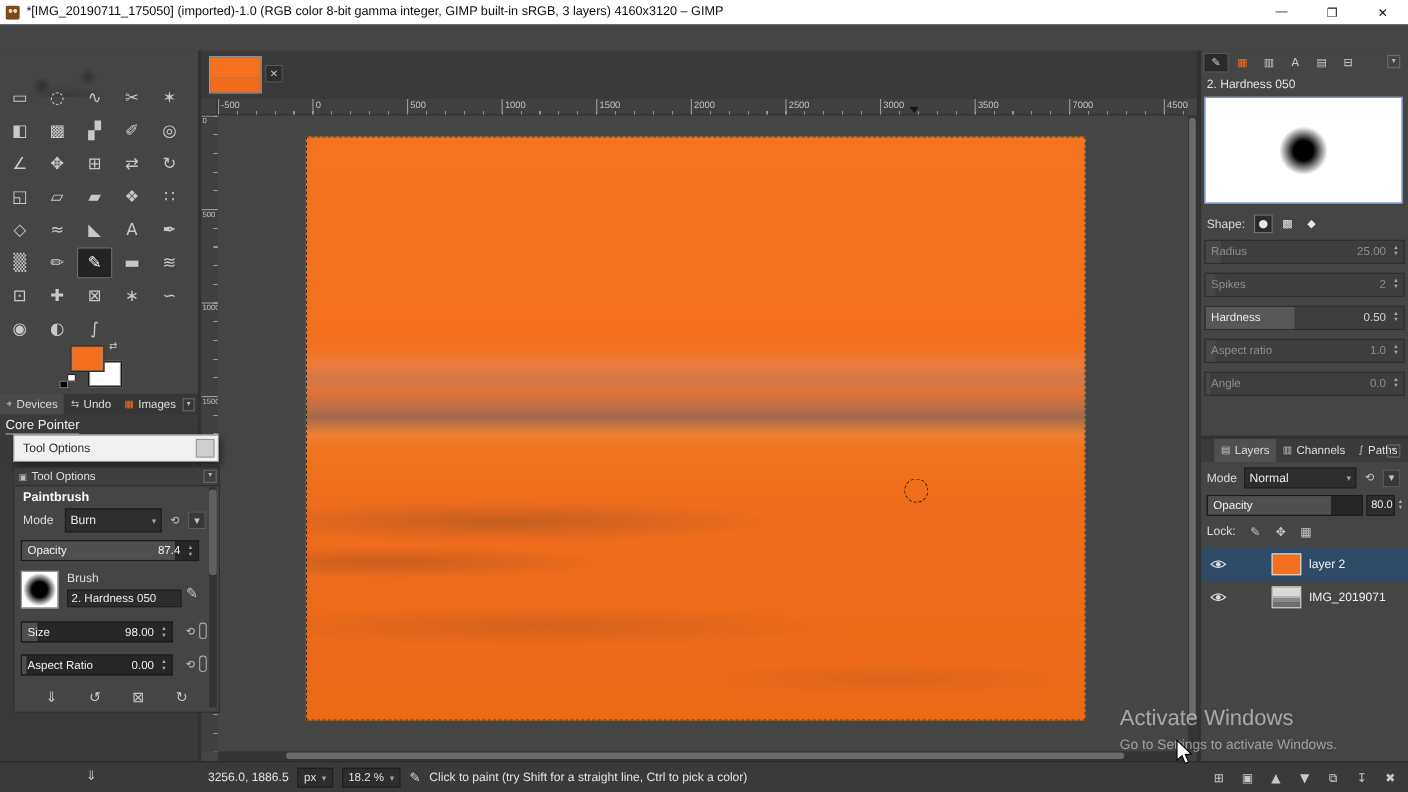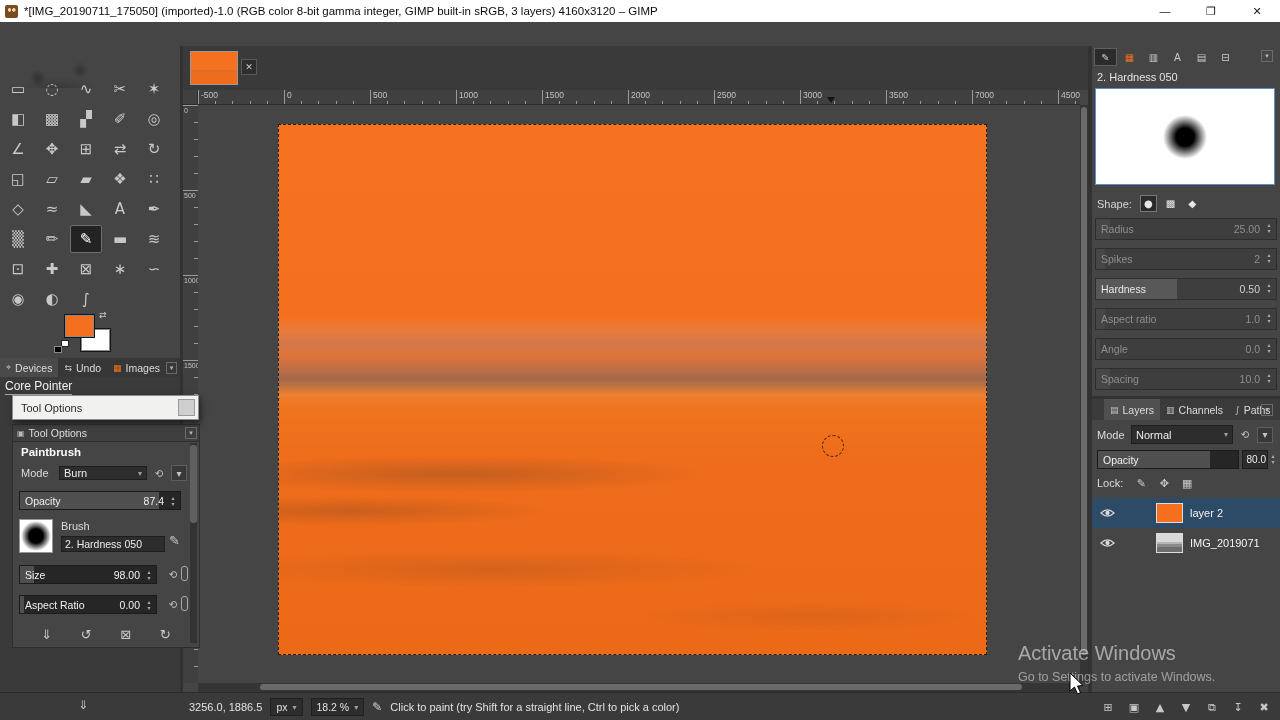--- a/index.html
+++ b/index.html
@@ -112,21 +112,21 @@
 #tool-options{position:absolute;left:12px;top:424px;width:188px;height:224px;background:#454545;border:1px solid #2f2f2f;z-index:30}
 #to-tab{position:absolute;left:0;top:0;width:186px;height:17px;background:#3f3f3f;border-bottom:1px solid #2d2d2d;
   display:flex;align-items:center;font-size:10.5px;color:#dedede;padding-left:4px;gap:4px}
 #to-tab .tabic{font-size:8px;color:#bbb}
 #to-tab .corner-btn{margin-right:2px}
 #to-scroll{position:absolute;left:177px;top:18px;width:7px;height:200px;background:#333}
 #to-scroll .thumb{position:absolute;left:0;top:2px;width:7px;height:78px;background:#606060;border-radius:3px}
 #to-title{position:absolute;left:8px;top:21px;font-size:11.5px;font-weight:bold;color:#fafafa}
 #to-mode-row{position:absolute;left:8px;top:39px;width:172px;height:18px;display:flex;align-items:center}
 #to-mode-label{font-size:11px;color:#dcdcdc;width:38px}
-#to-mode-combo{width:88px;height:14px;background:#2d2d2d;border:1px solid #1e1e1e;display:flex;align-items:center;padding:0 4px;font-size:11px;color:#ececec}
+#to-mode-combo{width:88px;height:22px;background:#2d2d2d;border:1px solid #1e1e1e;display:flex;align-items:center;padding:0 4px;font-size:11px;color:#ececec}
 #to-mode-combo::after{content:"▾";margin-left:auto;font-size:8px;color:#9f9f9f}
 .mini-btn{width:16px;height:16px;margin-left:4px;display:flex;align-items:center;justify-content:center;font-size:10px;color:#c4c4c4}
 .mini-btn.boxed{border:1px solid #5d5d5d;background:#383838}
 .spinscale{position:relative;height:19px;background:#262626;border:1px solid #1b1b1b;overflow:hidden}
 .spinscale .fill{position:absolute;left:0;top:0;bottom:0;background:#4f4f4f}
 .ssl{position:absolute;left:5px;top:3px;font-size:10.5px;color:#f0f0f0}
 .ssv{position:absolute;right:16px;top:3px;font-size:10.5px;color:#f0f0f0}
 .spin{position:absolute;right:2px;top:1px;width:10px;height:16px;display:flex;flex-direction:column;align-items:center;justify-content:center;color:#aaa}
 .spin::before{content:"▴";font-size:6px;line-height:6px}
 .spin::after{content:"▾";font-size:6px;line-height:6px}
@@ -644,26 +644,20 @@
           <span class="spin g"></span>
         </div>
 
         <div class="bslider dim">
           <div class="bfill" style="width: 2%;"></div>
           <span class="bl">Angle</span>
           <span class="bv">0.0</span>
           <span class="spin g"></span>
         </div>
 
-        <div class="bslider dim">
-          <div class="bfill" style="width: 8%;"></div>
-          <span class="bl">Spacing</span>
-          <span class="bv">10.0</span>
-          <span class="spin g"></span>
-        </div>
 
     </div>
 
     <div id="l-divider"></div>
     <span id="l-detach" class="g">◂</span>
     <div id="l-tabs">
 
         <div class="ltab selected">
           <span class="ltab-ic g">▤</span>
           <span>Layers</span>

